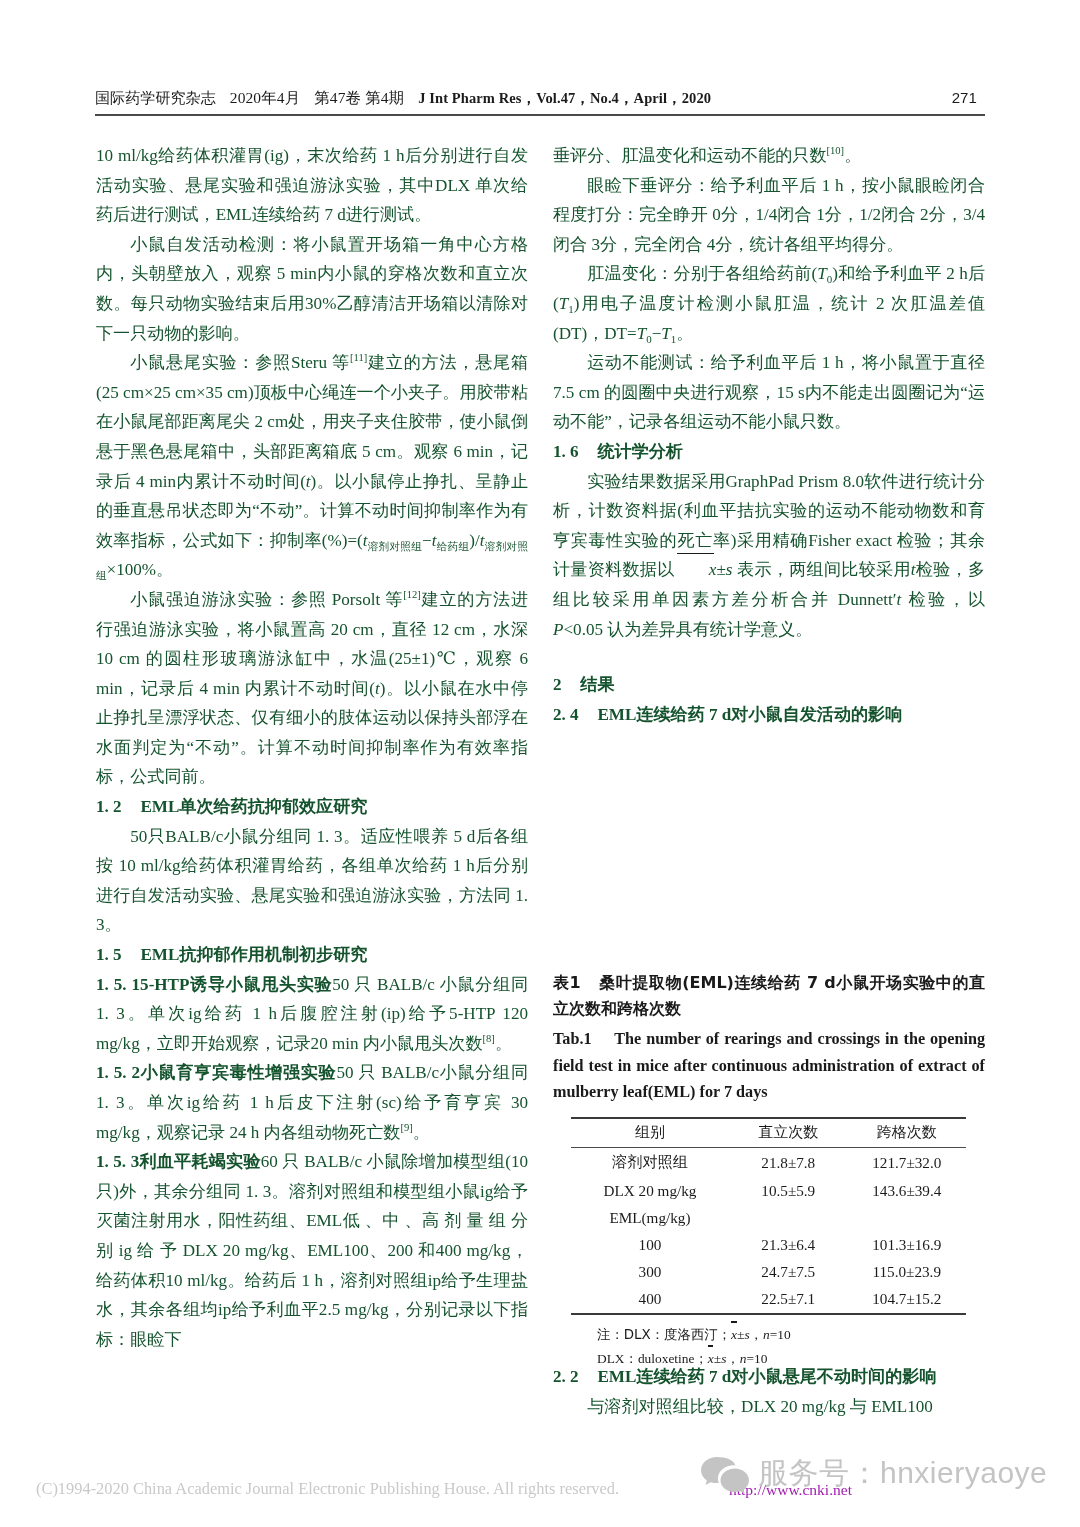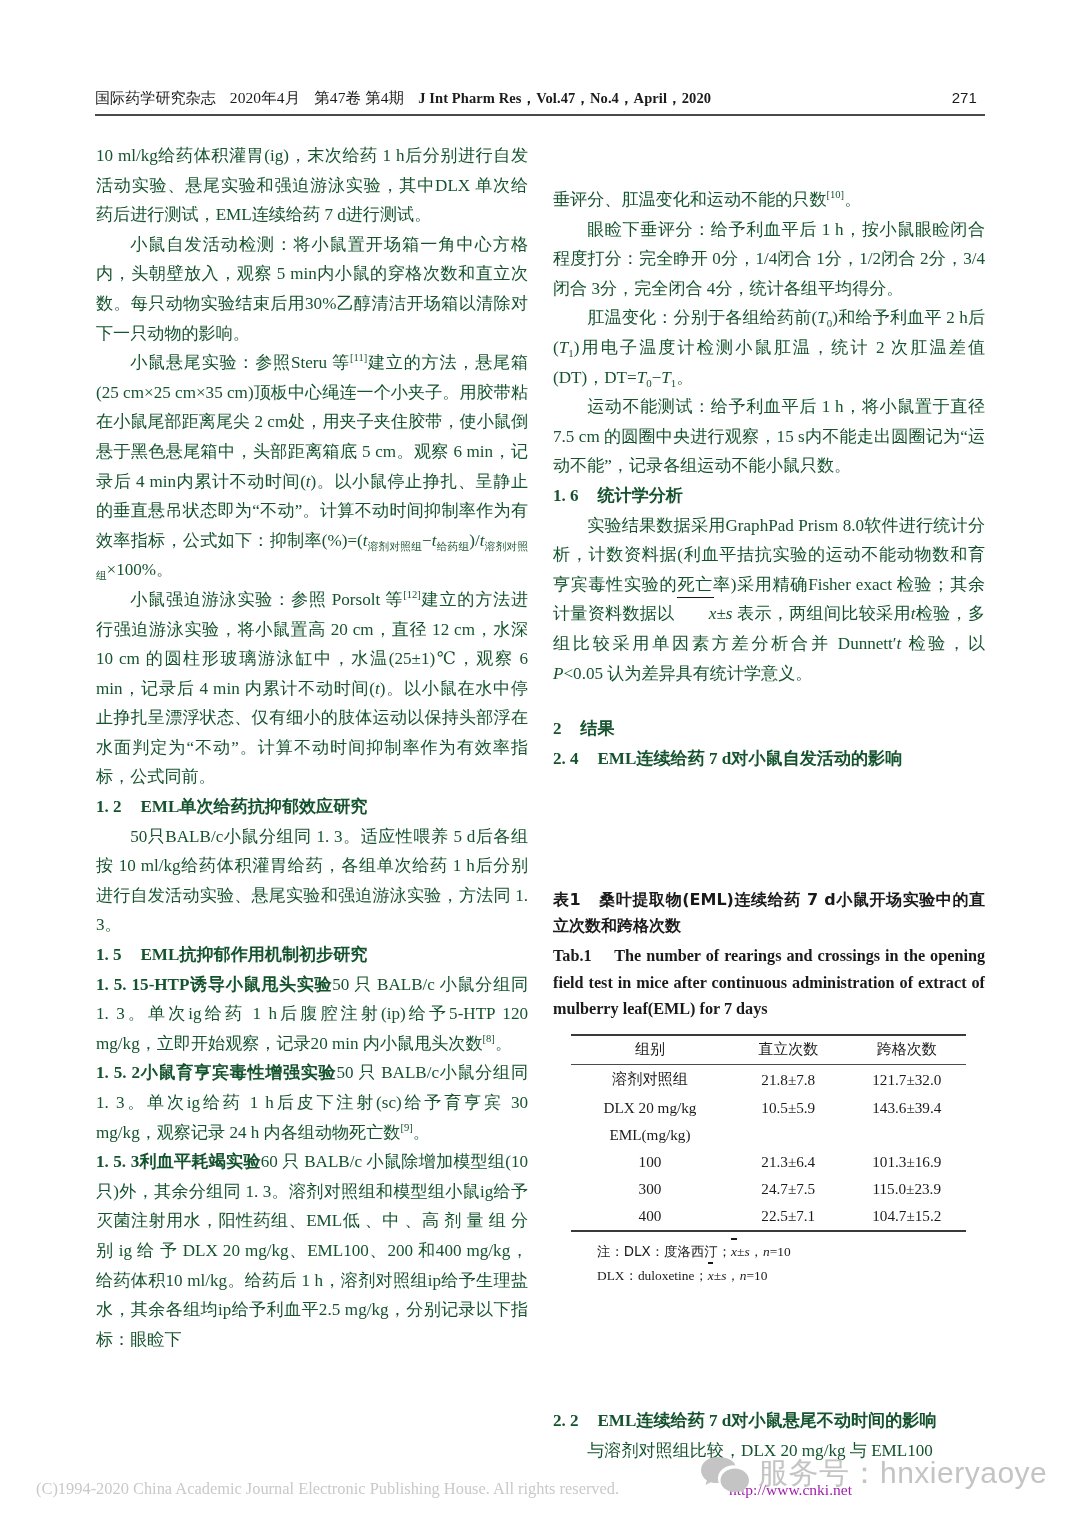--- a/index.html
+++ b/index.html
@@ -28,21 +28,21 @@
     position:absolute;left:95px;top:114px;width:890px;height:2px;background:#4a4a4a;
   }
   
   .col{
     position:absolute;top:141px;width:432px;
     font-size:17.1px;line-height:29.6px;
     text-align:justify;text-justify:inter-character;
     color:#14532d;
   }
   .col-left{left:96px;}
-  .col-right{left:553px;margin-top:44px;}
+  .col-right{left:553px;}
   p{margin:0;}
   .ind{text-indent:2em;}
   .hang{text-indent:0;}
   .b{font-weight:bold;}
   .num{font-family:"Liberation Serif",serif;}
   .sec{font-weight:bold;margin:0;text-indent:0;}
   .sec .gap{display:inline-block;width:1.1em;}
   .sup{font-size:.62em;vertical-align:super;line-height:0;}
   .it{font-style:italic;}
   .sub{font-size:.64em;vertical-align:sub;line-height:0;}
@@ -157,21 +157,21 @@
     <p class="sec"><span>1. 6</span><span class="gap"></span><span>统计学分析</span></p>
 
     <p class="ind"><span>实验结果数据采用GraphPad Prism 8.0软件进行统计分析，计数资料据(利血平拮抗实验的运动不能动物数和育亨宾毒性实验的死亡率)采用精确Fisher exact 检验；其余计量资料数据以</span><span class="ovl it">x</span><span class="it">±s</span><span> 表示，两组间比较采用</span><span class="it">t</span><span>检验，多组比较采用单因素方差分析合并 Dunnett′</span><span class="it">t</span><span> 检验，以 </span><span class="it">P</span><span>&lt;0.05 认为差异具有统计学意义。</span></p>
 
     <p class="sec" style="margin-top:26px;"><span>2</span><span class="gap"></span><span>结果</span></p>
 
     <p class="sec"><span>2. 4</span><span class="gap"></span><span>EML连续给药 7 d对小鼠自发活动的影响</span></p>
 
   </div>
 
-  <div class="tblwrap" style="top:887px;">
+  <div class="tblwrap" style="top:970px;">
     <div class="tcap">
       <span class="cn">表1</span><span style="display:inline-block;width:1.1em;"></span><span class="cn">桑叶提取物(EML)连续给药 7 d小鼠开场实验中的直立次数和跨格次数</span>
     </div>
     <div class="tcap-en" style="margin-top:4px;">
       <span>Tab.1</span><span style="display:inline-block;width:1.4em;"></span><span>The number of rearings and crossings in the opening field test in mice after continuous administration of extract of mulberry leaf(EML) for 7 days</span>
     </div>
 
     <table class="data">
       <thead>
         <tr>

